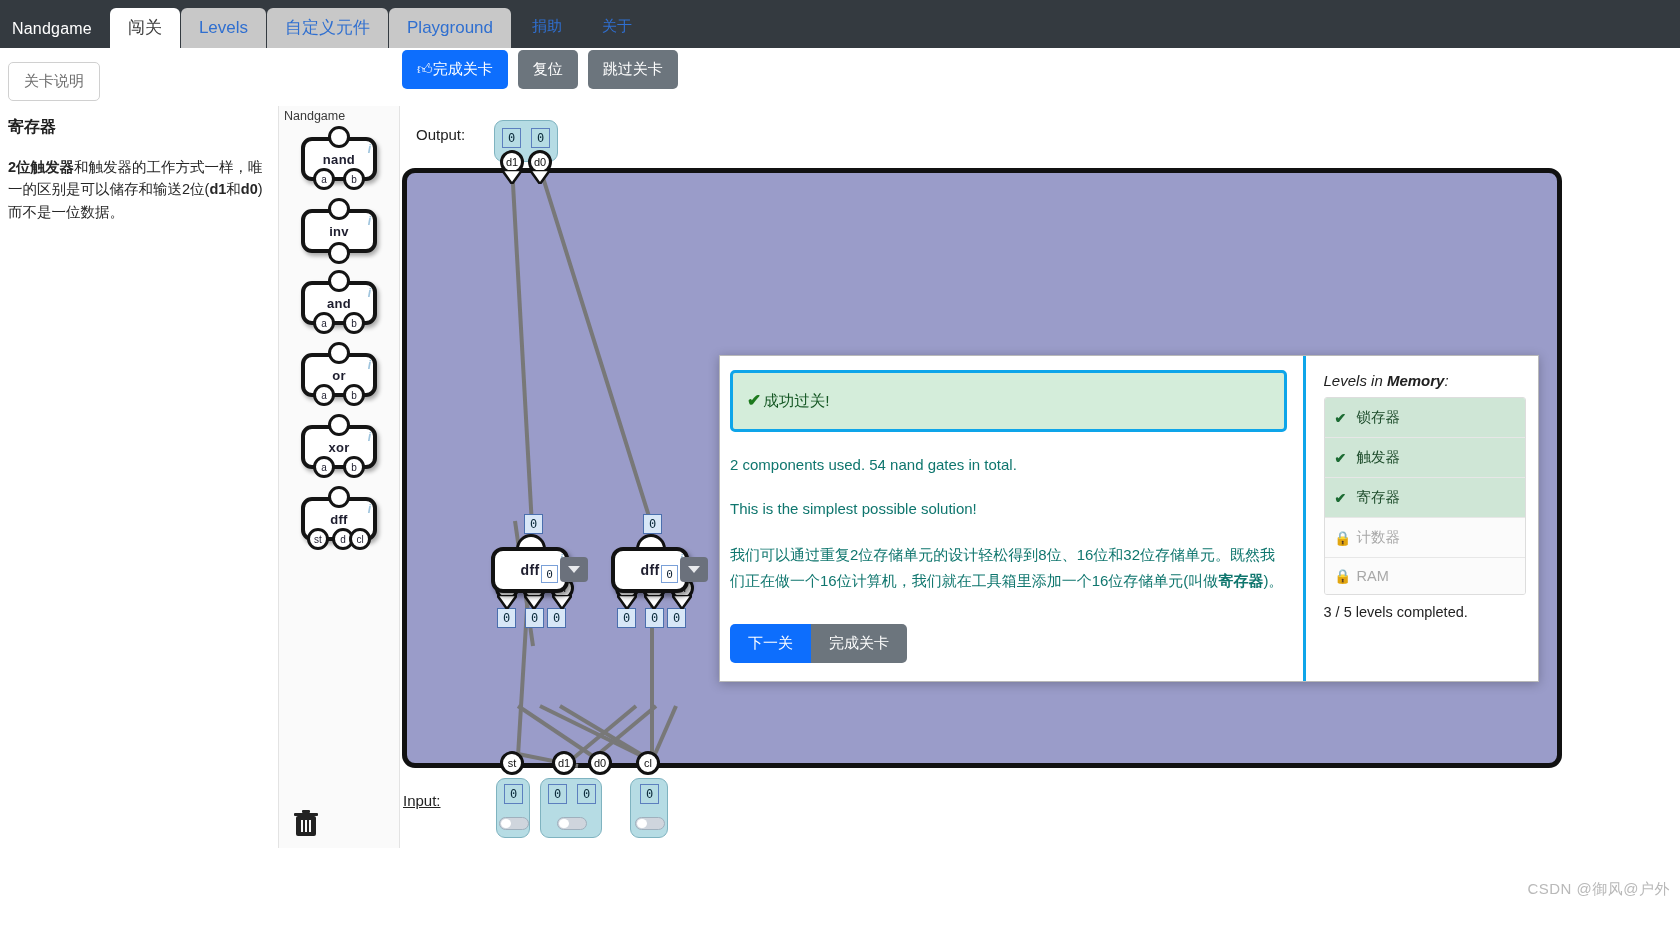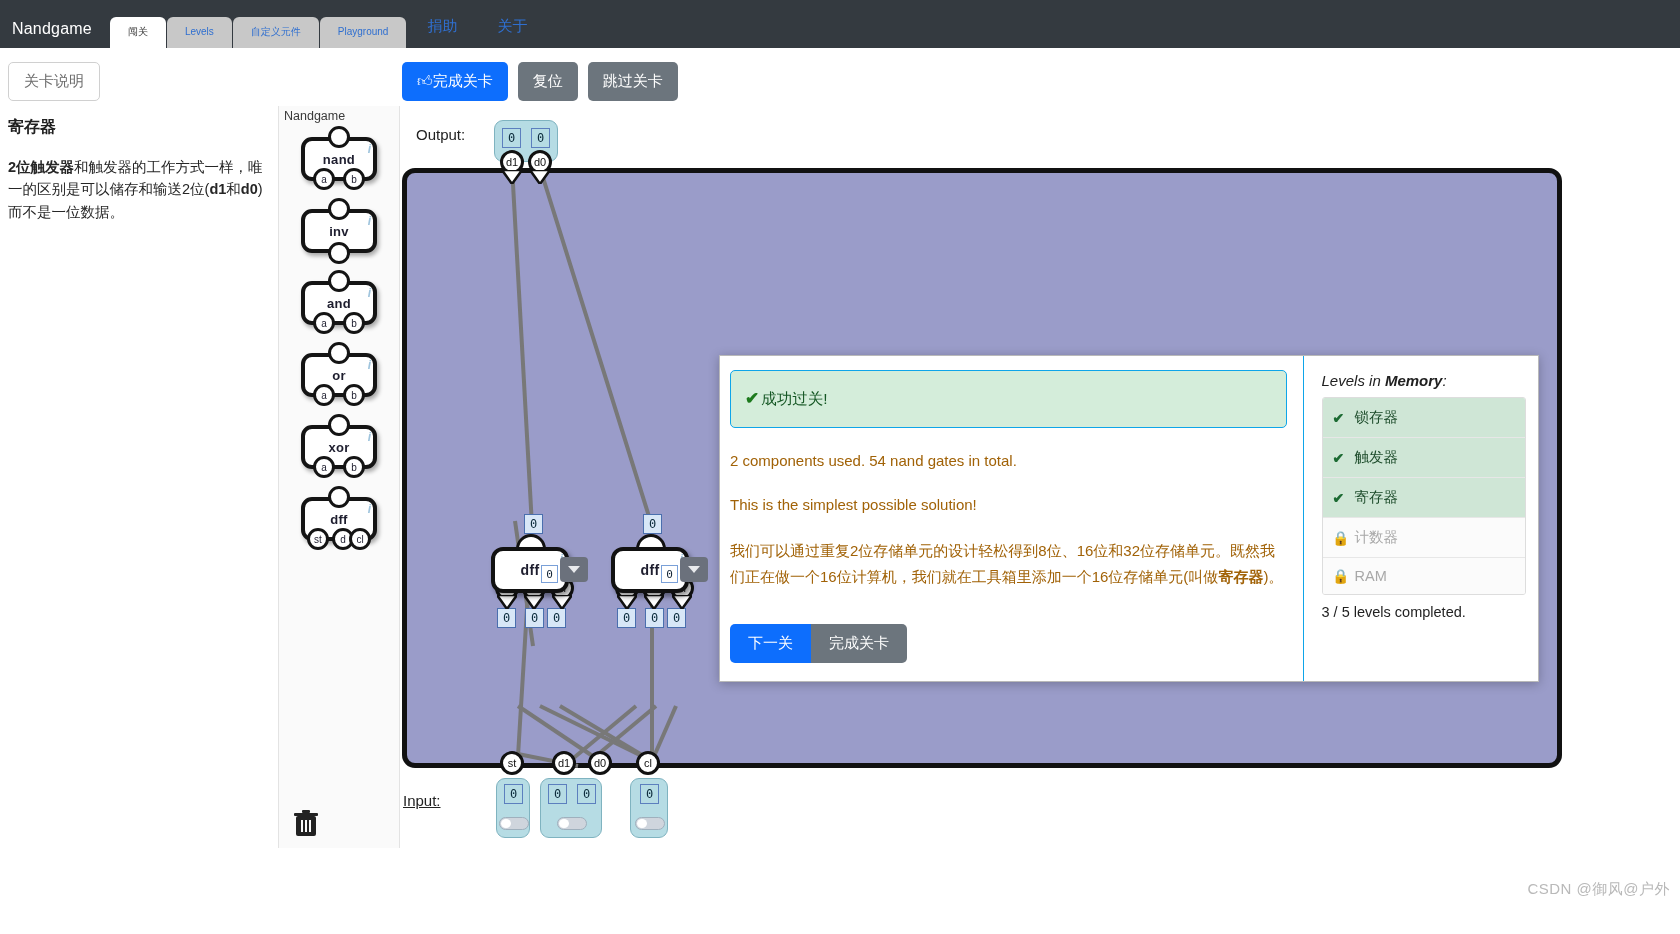--- a/index.html
+++ b/index.html
@@ -17,21 +17,21 @@
     position: absolute; left: 0; top: 0; width: 1680px; height: 48px;
     background: #343a40;
     display: flex; align-items: flex-end;
   }
   .brand {
     color: #ffffff; font-size: 16px; padding: 0 18px 10px 12px;
     letter-spacing: .2px; white-space: nowrap;
   }
   .nav-tabs { display: flex; align-items: flex-end; height: 48px; }
   .nav-tab {
-    font-size: 10px; padding: 9px 18px 10px 18px;
+    font-size: 17px; padding: 9px 18px 10px 18px;
     color: #2f6fd0; background: #c8c8c8;
     border-top-left-radius: 6px; border-top-right-radius: 6px;
     line-height: 1.25; cursor: pointer; white-space: nowrap;
     margin-right: 1px;
   }
   .nav-tab.active { background: #ffffff; color: #3b3b3b; }
   .nav-right {
     margin-left: auto; display: flex; align-items: center;
     height: 48px; padding-right: 18px;
   }
@@ -142,54 +142,54 @@
     position: absolute; width: 28px; height: 25px; background: #6b717c;
     border-radius: 4px; z-index: 7; cursor: pointer;
     display: flex; align-items: center; justify-content: center;
   }
   .dropdown-btn .caret {
     width: 0; height: 0; border-left: 6px solid transparent;
     border-right: 6px solid transparent; border-top: 7px solid #e8eaed;
   }
 
   
-  .toolbar { position: absolute; left: 402px; top: 62px; display: flex; align-items: center; }
+  .toolbar { position: absolute; left: 402px; top: 50px; display: flex; align-items: center; }
   .btn {
     font-size: 15px; border: none; border-radius: 5px; cursor: pointer;
     padding: 10px 15px; color: #fff; margin-right: 10px; white-space: nowrap;
     font-family: "Liberation Sans", sans-serif;
   }
   .btn-primary { background: #0d6efd; }
   .btn-secondary { background: #6c757d; }
   .btn-group { display: flex; margin-right: 10px; }
   .btn-group .btn { margin-right: 0; border-radius: 0; }
   .btn-group .btn:first-child { border-top-left-radius: 5px; border-bottom-left-radius: 5px; }
   .btn-group .btn:last-child { border-top-right-radius: 5px; border-bottom-right-radius: 5px; }
 
   
   .modal {
     position: absolute; left: 719px; top: 355px; width: 820px; height: 327px;
     background: #fff; border: 1px solid #b9b9b9; box-shadow: 0 2px 10px rgba(0,0,0,.25);
     display: flex;
   }
   .modal-left { width: 584px; padding: 14px 16px 0 10px; position: relative; }
   .alert-success {
-    background: #d4edda; border: 1px solid #0ea5e9; border-radius: 5px;
+    background: #d4edda; border: 3px solid #0ea5e9; border-radius: 5px;
     padding: 17px 14px; color: #155724; font-size: 15.5px;
   }
   .check { color: #1d7a1d; font-weight: bold; font-size: 17px; margin-right: 2px; }
-  .modal-p { margin: 22px 0 0 0; font-size: 15px; color: #a16207; line-height: 1.45; }
+  .modal-p { margin: 22px 0 0 0; font-size: 15px; color: #0f766e; line-height: 1.45; }
   .modal-p.cn { line-height: 1.75; }
   .modal-p.cn b { font-weight: bold; }
   .modal-actions { position: absolute; left: 10px; bottom: 18px; display: flex; }
   .modal-actions .btn { margin-right: 0; border-radius: 0; padding: 10px 18px; }
   .modal-actions .btn:first-child { border-top-left-radius: 5px; border-bottom-left-radius: 5px; }
   .modal-actions .btn:last-child { border-top-right-radius: 5px; border-bottom-right-radius: 5px; }
 
-  .modal-right { width: 236px; border-left: 1px solid #0ea5e9; padding: 16px 12px 0 18px; }
+  .modal-right { width: 236px; border-left: 3px solid #0ea5e9; padding: 16px 12px 0 18px; }
   .levels-head { font-size: 15px; color: #202020; font-style: italic; margin-bottom: 8px; }
   .levels-head b { font-style: italic; font-weight: bold; }
   .level-list { border: 1px solid #ddd; border-radius: 3px; overflow: hidden; }
   .level-row {
     font-size: 14.5px; padding: 10px 10px; display: flex; align-items: center;
     border-bottom: 1px solid #e7e7e7; cursor: pointer;
   }
   .level-row:last-child { border-bottom: none; }
   .level-row.done { background: #cfe6d6; color: #1c4b2a; }
   .level-row.locked { background: #fbfbfb; color: #a8a8a8; }

